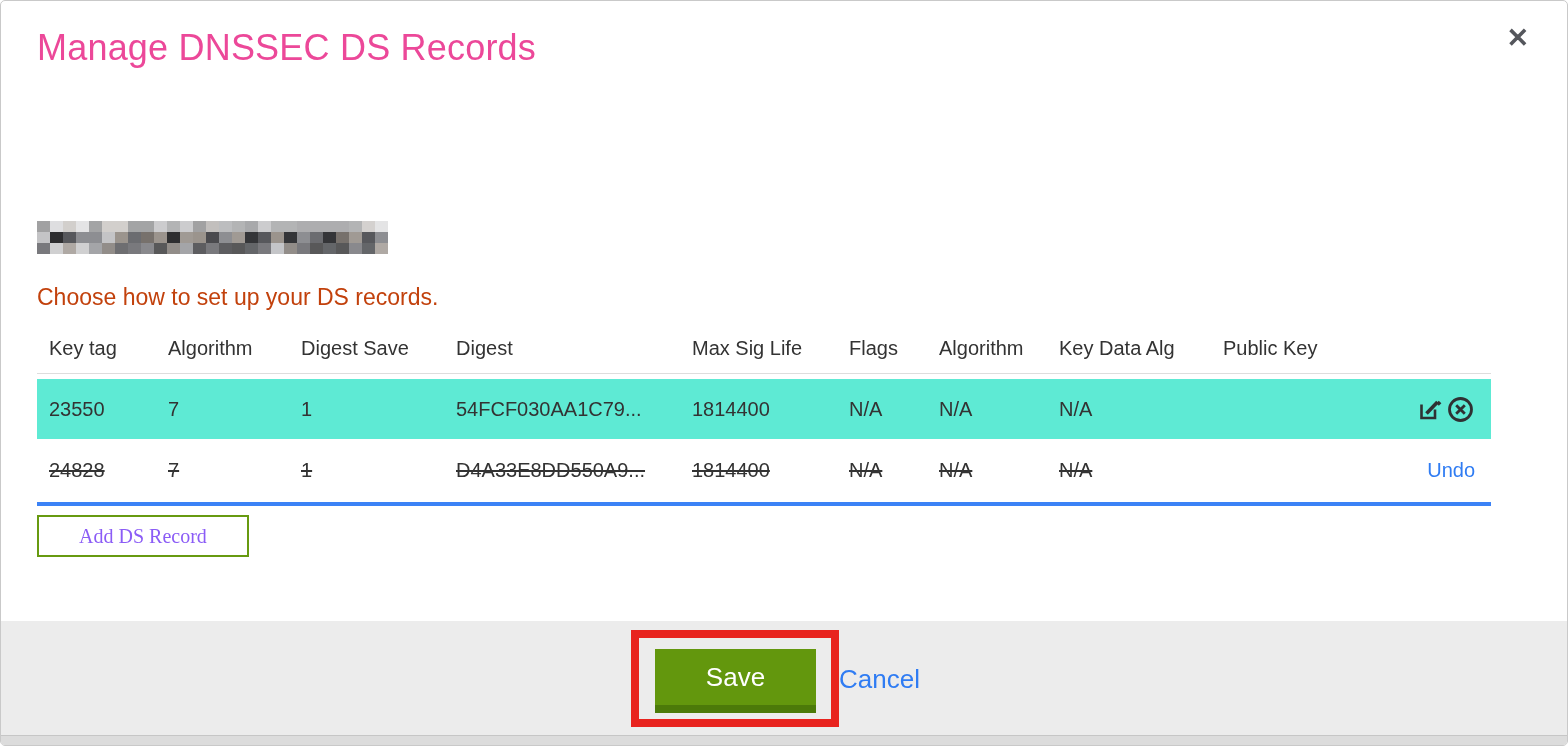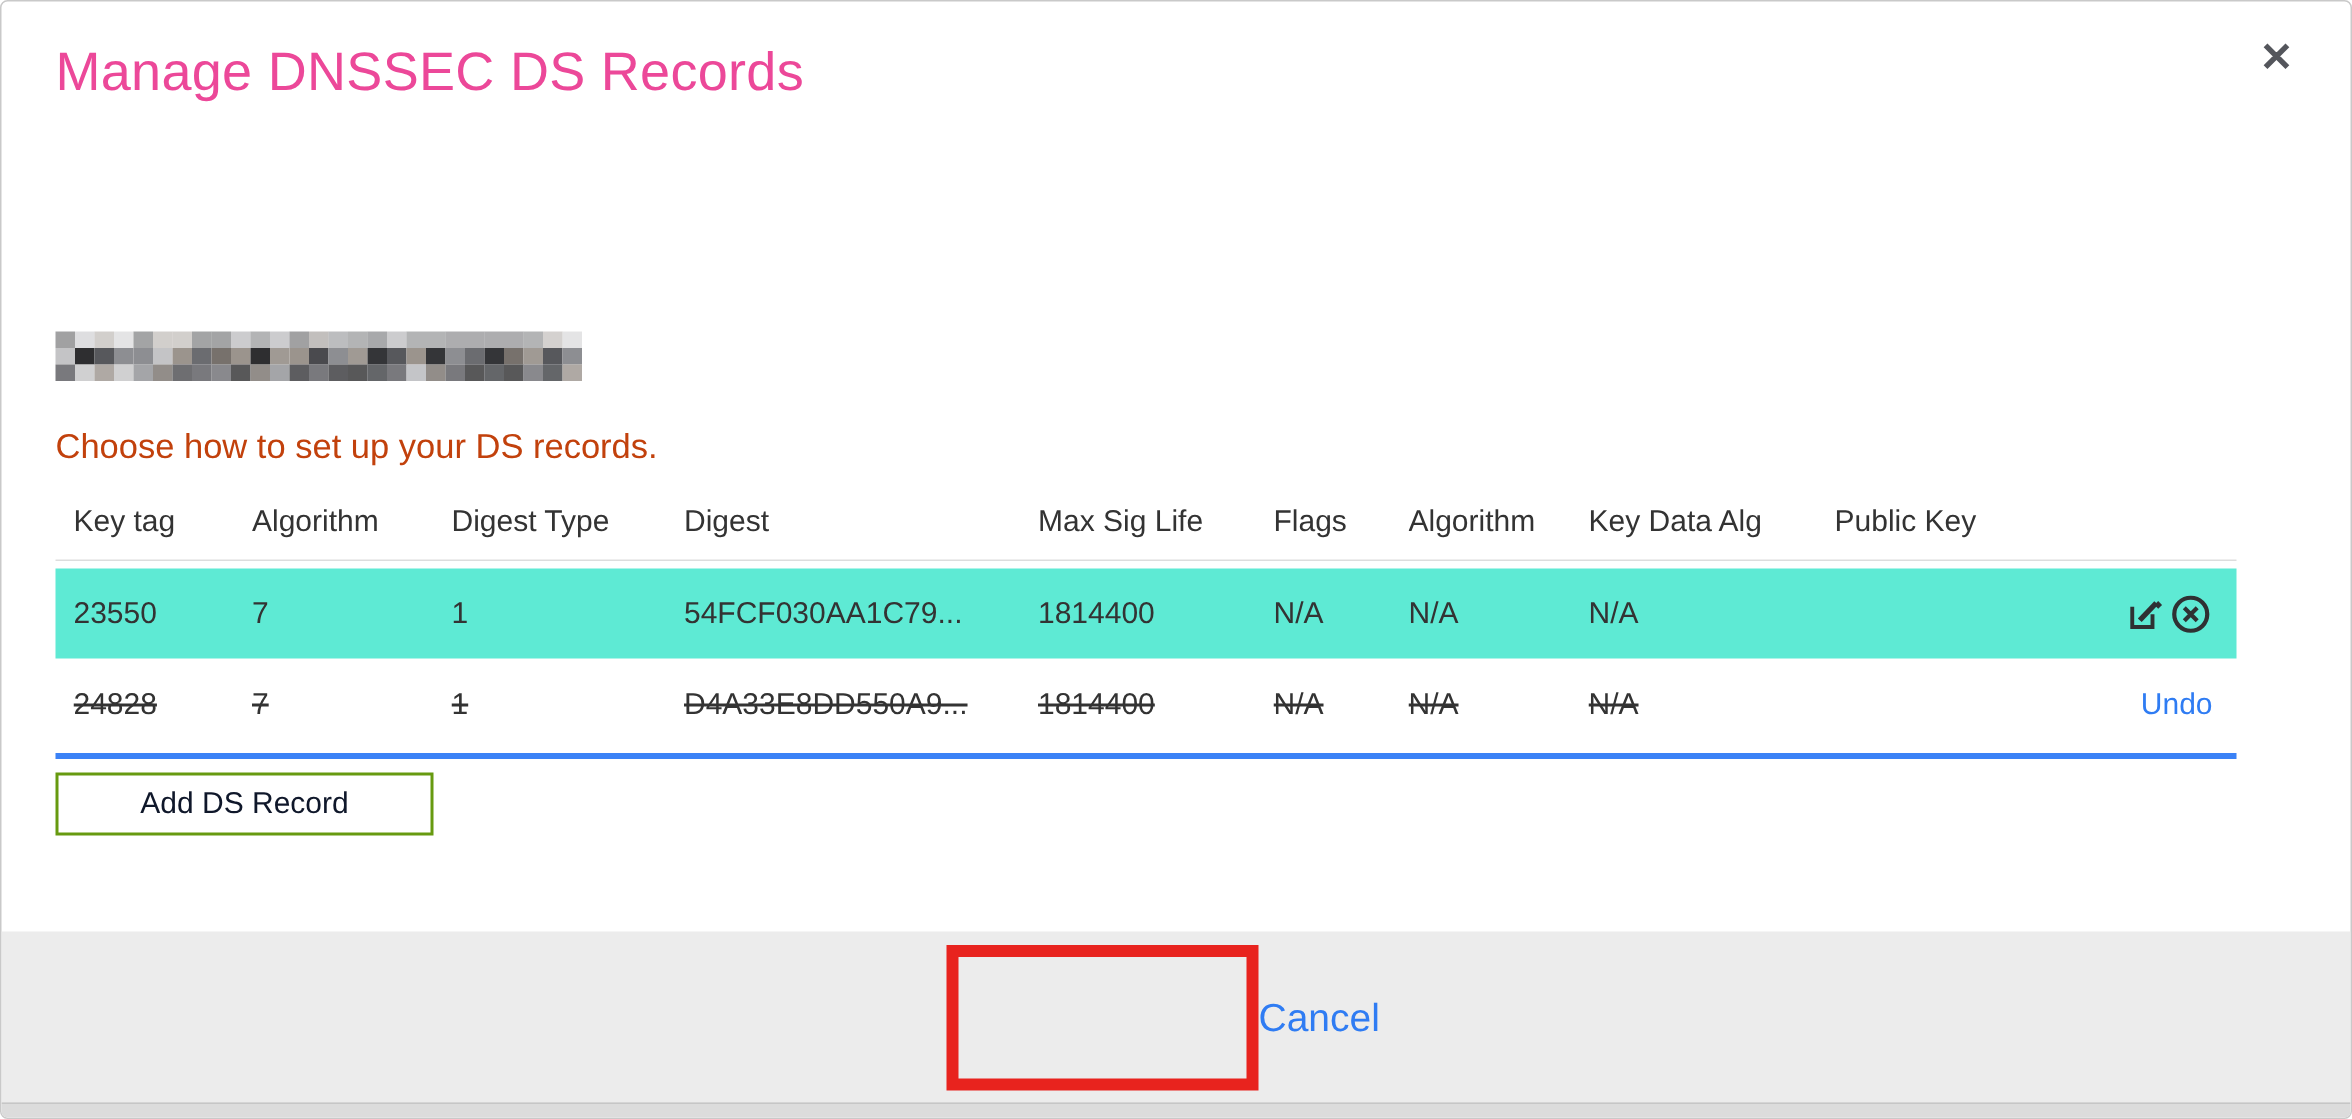--- a/index.html
+++ b/index.html
@@ -61,26 +61,26 @@
     height:67px;
     border-bottom:4px solid #3b82f6;
   }
   .row-deleted .cell{text-decoration:line-through;}
   .cell{white-space:nowrap;overflow:hidden;}
   .actions{display:flex;justify-content:flex-end;align-items:center;gap:2px;padding-right:16px;}
   .icon-btn{background:none;border:none;padding:0;cursor:pointer;line-height:0;}
   .undo-link{font-size:20px;color:#2f7cf3;text-decoration:none;cursor:pointer;}
   .add-btn{
     margin-top:9px;
-    width:252px;height:42px;
+    width:212px;height:42px;
     background:#fff;
     border:2px solid #679a10;
-    color:#0f172a;
+    color:#8b5cf6;
     font-size:20px;
-    font-family:Liberation Sans, sans-serif;
+    font-family:Liberation Serif, serif;
     cursor:pointer;
   }
   .modal-footer{
     position:relative;
     flex:0 0 auto;
     height:124px;
     background:#ececec;
   }
   .annotation-rect{
     position:absolute;left:630px;top:9px;
@@ -204,21 +204,21 @@
         <i style="background: rgb(155, 148, 141); opacity: 0.8;"></i>
       </div>
 
     <p class="instruction">Choose how to set up your DS records.</p>
 
     <div class="ds-table">
 
       <div class="trow thead">
         <div class="cell">Key tag</div>
         <div class="cell">Algorithm</div>
-        <div class="cell">Digest Type</div>
+        <div class="cell">Digest Save</div>
         <div class="cell">Digest</div>
         <div class="cell">Max Sig Life</div>
         <div class="cell">Flags</div>
         <div class="cell">Algorithm</div>
         <div class="cell">Key Data Alg</div>
         <div class="cell">Public Key</div>
         <div class="cell"></div>
       </div>
 
       <div class="trow row-current">
@@ -264,17 +264,18 @@
       </div>
 
     </div>
 
     <button class="add-btn">Add DS Record</button>
 
   </div>
 
   <div class="modal-footer">
     <div class="annotation-rect"></div>
+    <button class="save-btn">Save</button>
     <a class="cancel-link">Cancel</a>
     <div class="bottom-strip"></div>
   </div>
 
 </div>
 
 </body></html>

